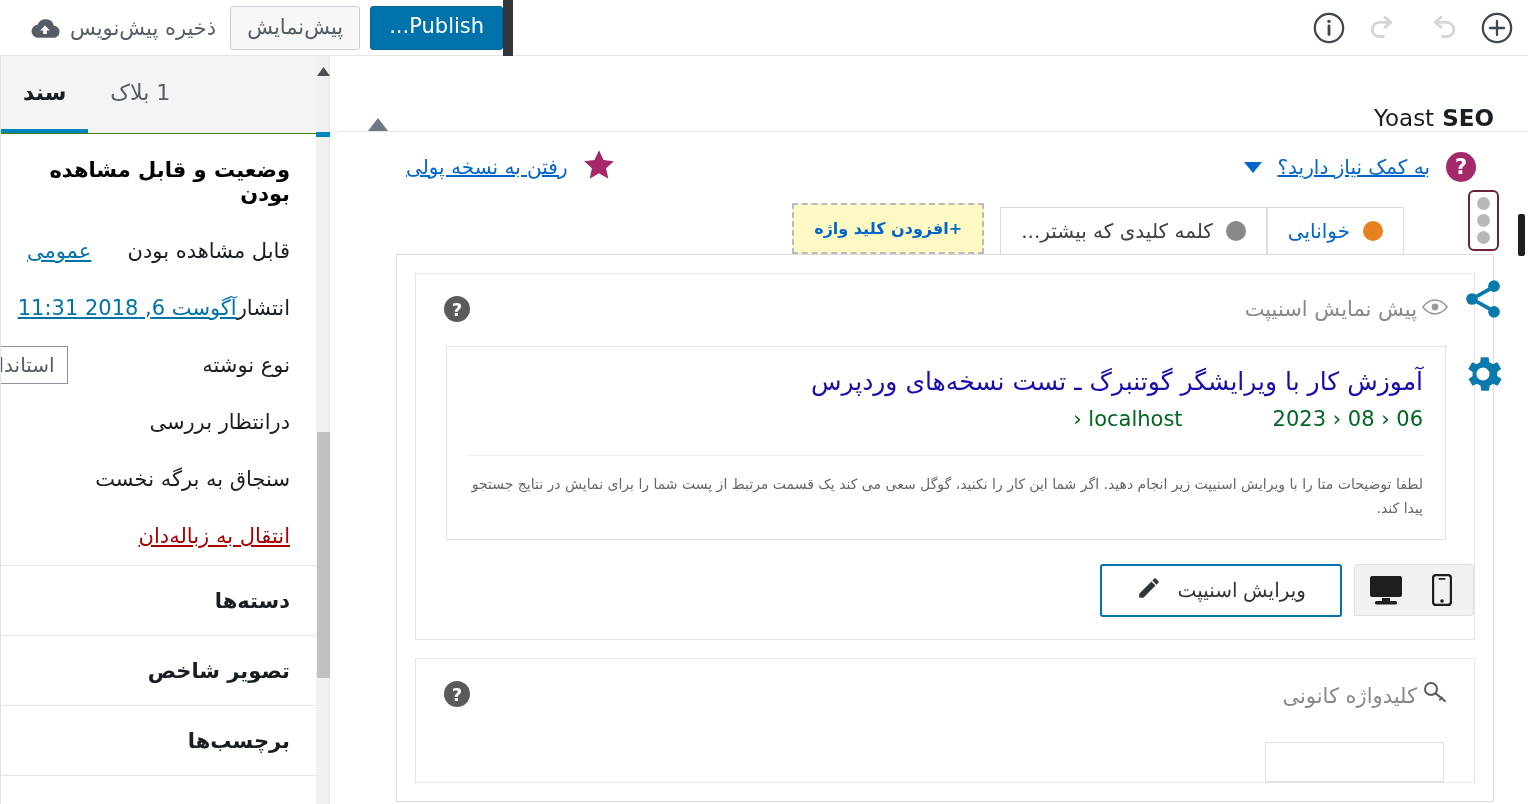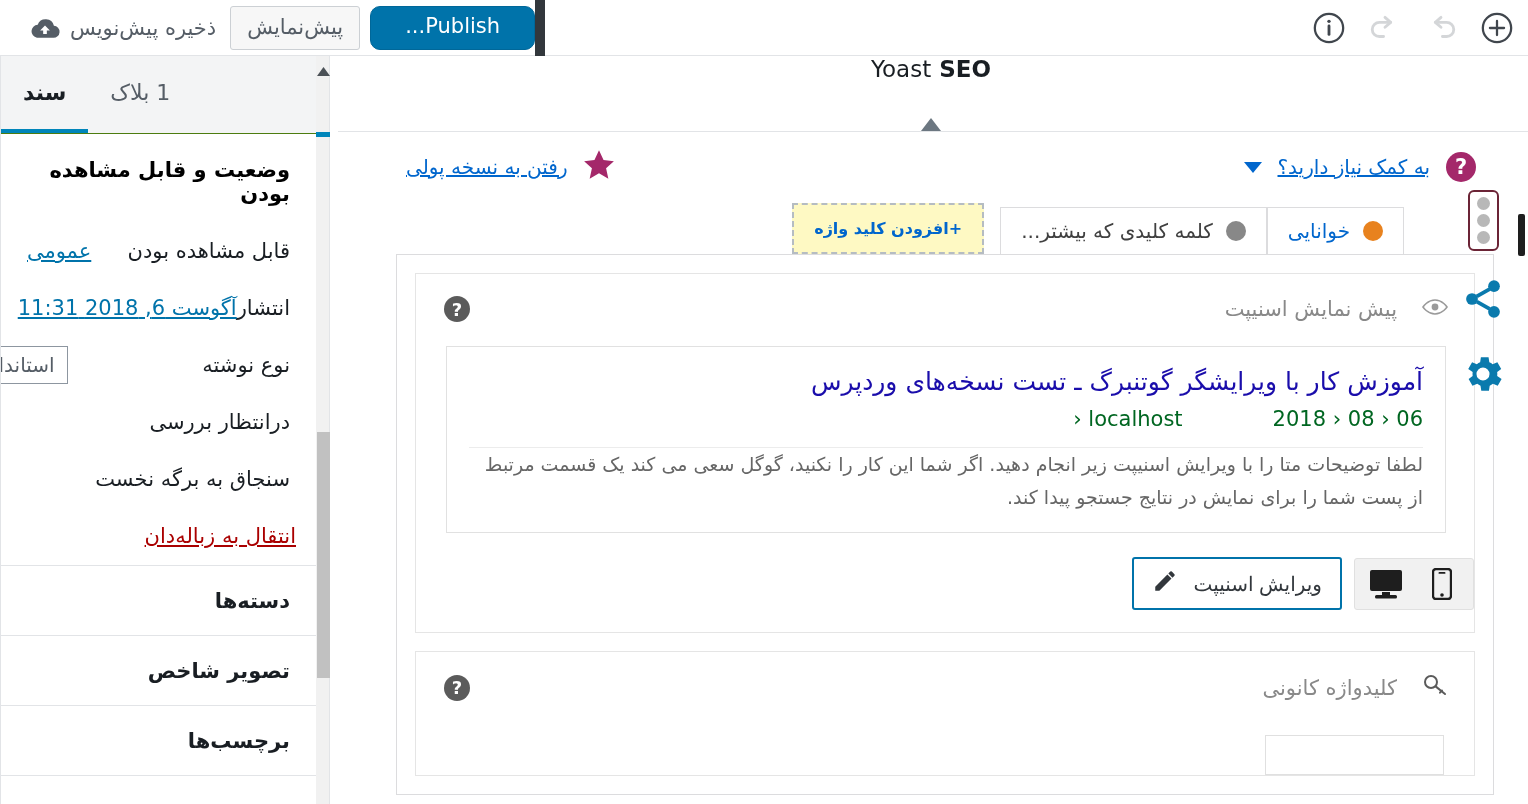--- a/index.html
+++ b/index.html
@@ -24,22 +24,22 @@
   .topbar-left {
     position: absolute; left: 0; top: 0; height: 56px;
     display: flex; align-items: center; gap: 0px;
   }
   .blue-rail {
     width: 10px; height: 56px; background: #32373c; flex: 0 0 10px;
   }
   .btn-publish {
     margin-left: 10px;
     background: #0073aa; color: #fff; border: 1px solid #006799;
-    border-radius: 10px; font-size: 21px; font-weight: 400;
-    padding: 8px 34px 10px; line-height: 1.1; cursor: pointer;
+    border-radius: 3px; font-size: 21px; font-weight: 400;
+    padding: 8px 18px 10px; line-height: 1.1; cursor: pointer;
     font-family: "DejaVu Sans", "Liberation Sans", sans-serif;
   }
   .btn-preview {
     margin-left: 14px;
     background: #f7f7f7; color: #555d66; border: 1px solid #ccd0d4;
     border-radius: 3px; font-size: 21px; padding: 8px 16px 10px;
     line-height: 1.1; cursor: pointer;
   }
   .save-draft {
     margin-left: 30px; color: #555d66; font-size: 21px;
@@ -81,21 +81,21 @@
   .sb-row .lbl { text-align: right; white-space: nowrap; }
   .sb-row .val { color: #0073aa; white-space: nowrap; }
   .sb-row .val.link { text-decoration: underline; cursor: pointer; }
   .sb-row.single { justify-content: flex-start; }
   .sb-select {
     border: 1px solid #8d96a0; background: #fff; border-radius: 0;
     font-size: 20px; color: #555d66; padding: 6px 12px;
     margin-left: -60px; white-space: nowrap; cursor: pointer;
   }
   .sb-trash {
-    padding: 0 20px; height: 58px; display: flex; align-items: center;
+    padding: 0 26px; height: 58px; display: flex; align-items: center;
     justify-content: flex-start;
   }
   .sb-trash a {
     color: #a00; font-size: 21px; text-decoration: underline; cursor: pointer;
     margin-left: -30px; white-space: nowrap;
   }
   .sb-panel {
     border-top: 1px solid #e2e4e7; height: 70px;
     display: flex; align-items: center; padding: 0 26px;
     font-size: 21px; font-weight: bold; color: #191e23; cursor: pointer;
@@ -120,21 +120,21 @@
     background: #0085ba;
   }
 
   
   .yoast {
     position: absolute; top: 56px; left: 338px; width: 1190px; height: 748px;
     background: #fff; overflow: hidden;
   }
   .yoast-head {
     height: 76px; border-bottom: 1px solid #e2e4e7;
-    display: flex; flex-direction: column; align-items: center;
+    display: flex; flex-direction: row; align-items: flex-end;
     justify-content: space-between; padding: 0 34px 0 30px;
     margin-left: 0;
   }
   .yoast-title { font-size: 23px; font-weight: bold; color: #191e23; }
   .yoast-title .thin { font-weight: 400; }
   .collapse-tri {
     width: 0; height: 0; border-left: 10px solid transparent;
     border-right: 10px solid transparent; border-bottom: 13px solid #6c7781;
     cursor: pointer;
   }
@@ -189,51 +189,51 @@
     border: 1px solid #dcdcde; background: #fff;
     margin: 0 0 0 0; padding: 0;
   }
   .card-inner { border: 1px solid #e5e5e5; margin: 18px; }
   .sect-head {
     display: flex; flex-direction: row; align-items: center;
     justify-content: space-between;
     padding: 22px 26px 14px 28px;
   }
   .sect-title {
-    display: flex; flex-direction: row; align-items: center; gap: 25px;
+    display: flex; flex-direction: row; align-items: flex-end; gap: 5px;
     font-size: 21px; color: #898989;
   }
   .q-grey {
     width: 26px; height: 26px; border-radius: 50%; background: #5b5b5b;
     color: #fff; font-size: 18px; font-weight: bold;
     display: flex; align-items: center; justify-content: center; cursor: pointer;
   }
   .snippet-box {
     border: 1px solid #e1e1e1; margin: 10px 28px 0 30px; padding: 18px 22px;
   }
   .snip-title {
     font-size: 25px; color: #1a0dab; text-align: right; line-height: 1.35;
   }
   .snip-url {
     font-size: 21px; color: #006621; text-align: right;
     margin-top: 8px; display: flex; flex-direction: row;
     justify-content: flex-start; gap: 90px; direction: rtl;
   }
   .snip-desc {
-    border-top: 1px solid #ececec; margin-top: 16px; 
-    font-size: 19px; color: #666; line-height: 1.75; text-align: right;
+    border-top: 1px solid #ececec; margin-top: 24px; padding-top: 16px;
+    font-size: 14px; color: #666; line-height: 1.75; text-align: right;
   }
   .snip-actions {
     display: flex; flex-direction: row; align-items: center;
     justify-content: flex-start; gap: 12px;
     padding: 24px 0 22px 30px;
   }
   .btn-edit-snippet {
     border: 2px solid #0073aa; background: #fff; border-radius: 3px;
-    padding: 9px 18px; font-size: 20px; color: #32373c; cursor: pointer;
+    padding: 9px 34px; font-size: 20px; color: #32373c; cursor: pointer;
     display: flex; align-items: center; gap: 16px;
   }
   .device-toggle {
     background: #f1f1f1; border: 1px solid #e0e0e0; border-radius: 3px;
     display: flex; flex-direction: row; align-items: center;
     padding: 5px 8px; gap: 10px; cursor: pointer;
   }
   .dev-btn {
     width: 46px; height: 40px; display: flex; align-items: center;
     justify-content: center; cursor: pointer;
@@ -414,21 +414,21 @@
               </svg>
             </span>
             <span>پیش نمایش اسنیپت</span>
           </div>
           <div class="q-grey">?</div>
         </div>
 
         <div class="snippet-box">
           <div class="snip-title">آموزش کار با ویرایشگر گوتنبرگ ـ تست نسخه‌های وردپرس</div>
           <div class="snip-url">
-            <span>06 ‹ 08 ‹ 2018</span>
+            <span>06 ‹ 08 ‹ 2023</span>
             <span>localhost ‹</span>
           </div>
           <div class="snip-desc">لطفا توضیحات متا را با ویرایش اسنیپت زیر انجام دهید. اگر شما این کار را نکنید، گوگل سعی می کند یک قسمت مرتبط از پست شما را برای نمایش در نتایج جستجو پیدا کند.</div>
         </div>
 
         <div class="snip-actions">
           <div class="device-toggle">
             <div class="dev-btn">
               <svg width="20" height="32" viewBox="0 0 20 32" fill="#1e1e1e">
                 <rect x="1" y="1" width="18" height="30" rx="3" ry="3" fill="none" stroke="#1e1e1e" stroke-width="2.4"></rect>

